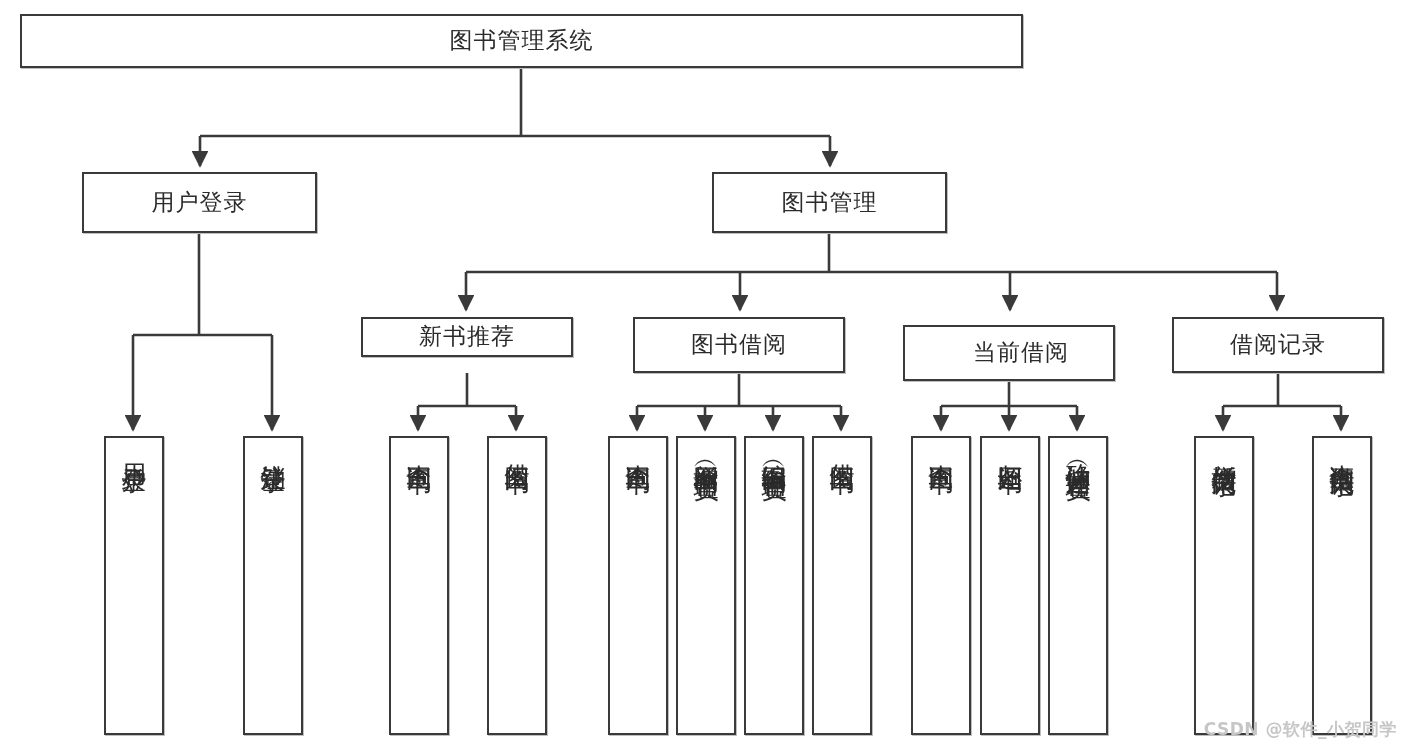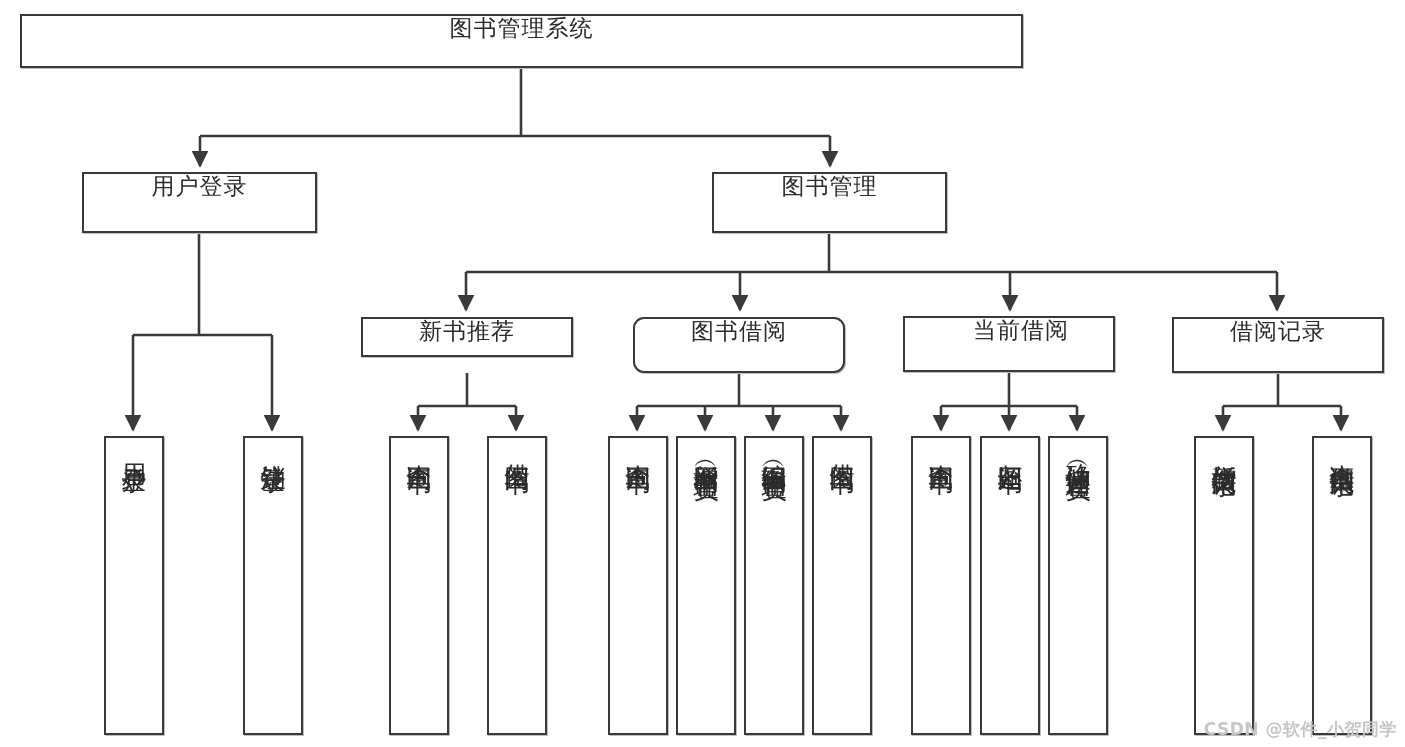--- a/index.html
+++ b/index.html
@@ -26,21 +26,21 @@
     height: 747px;
     pointer-events: none;
   }
   .node {
     position: absolute;
     box-sizing: border-box;
     background: #ffffff;
     border: 2px solid #3a3a3a;
     box-shadow: 1px 1px 0 #bfbfbf;
     display: flex;
-    align-items: flex-start;
+    align-items: center;
     justify-content: center;
     color: #2b2b2b;
     z-index: 2;
   }
   .node .label {
     display: block;
     text-align: center;
     line-height: 1.12;
   }
   
@@ -142,25 +142,25 @@
   </div>
 
   <div class="node h" style="left:712px; top:172px; width:235px; height:61px;">
     <span class="label">图书管理</span>
   </div>
 
   <div class="node h" style="left:361px; top:317px; width:212px; height:40px;">
     <span class="label">新书推荐</span>
   </div>
 
-  <div class="node h" style="left:633px; top:317px; width:212px; height:56px;border-radius:11px;">
+  <div class="node h" style="left:633px; top:317px; width:212px; height:56px;">
     <span class="label">图书借阅</span>
   </div>
 
-  <div class="node h" style="left:903px; top:316px; width:212px; height:56px;padding-left:24px;">
+  <div class="node h" style="left:903px; top:325px; width:212px; height:56px;padding-left:24px;">
     <span class="label">当前借阅</span>
   </div>
 
   <div class="node h" style="left:1172px; top:317px; width:212px; height:56px;">
     <span class="label">借阅记录</span>
   </div>
 
   <div class="node v" style="left:104px; top:436px; width:60px; height:299px;">
     <span class="label">用户登录</span>
   </div>

